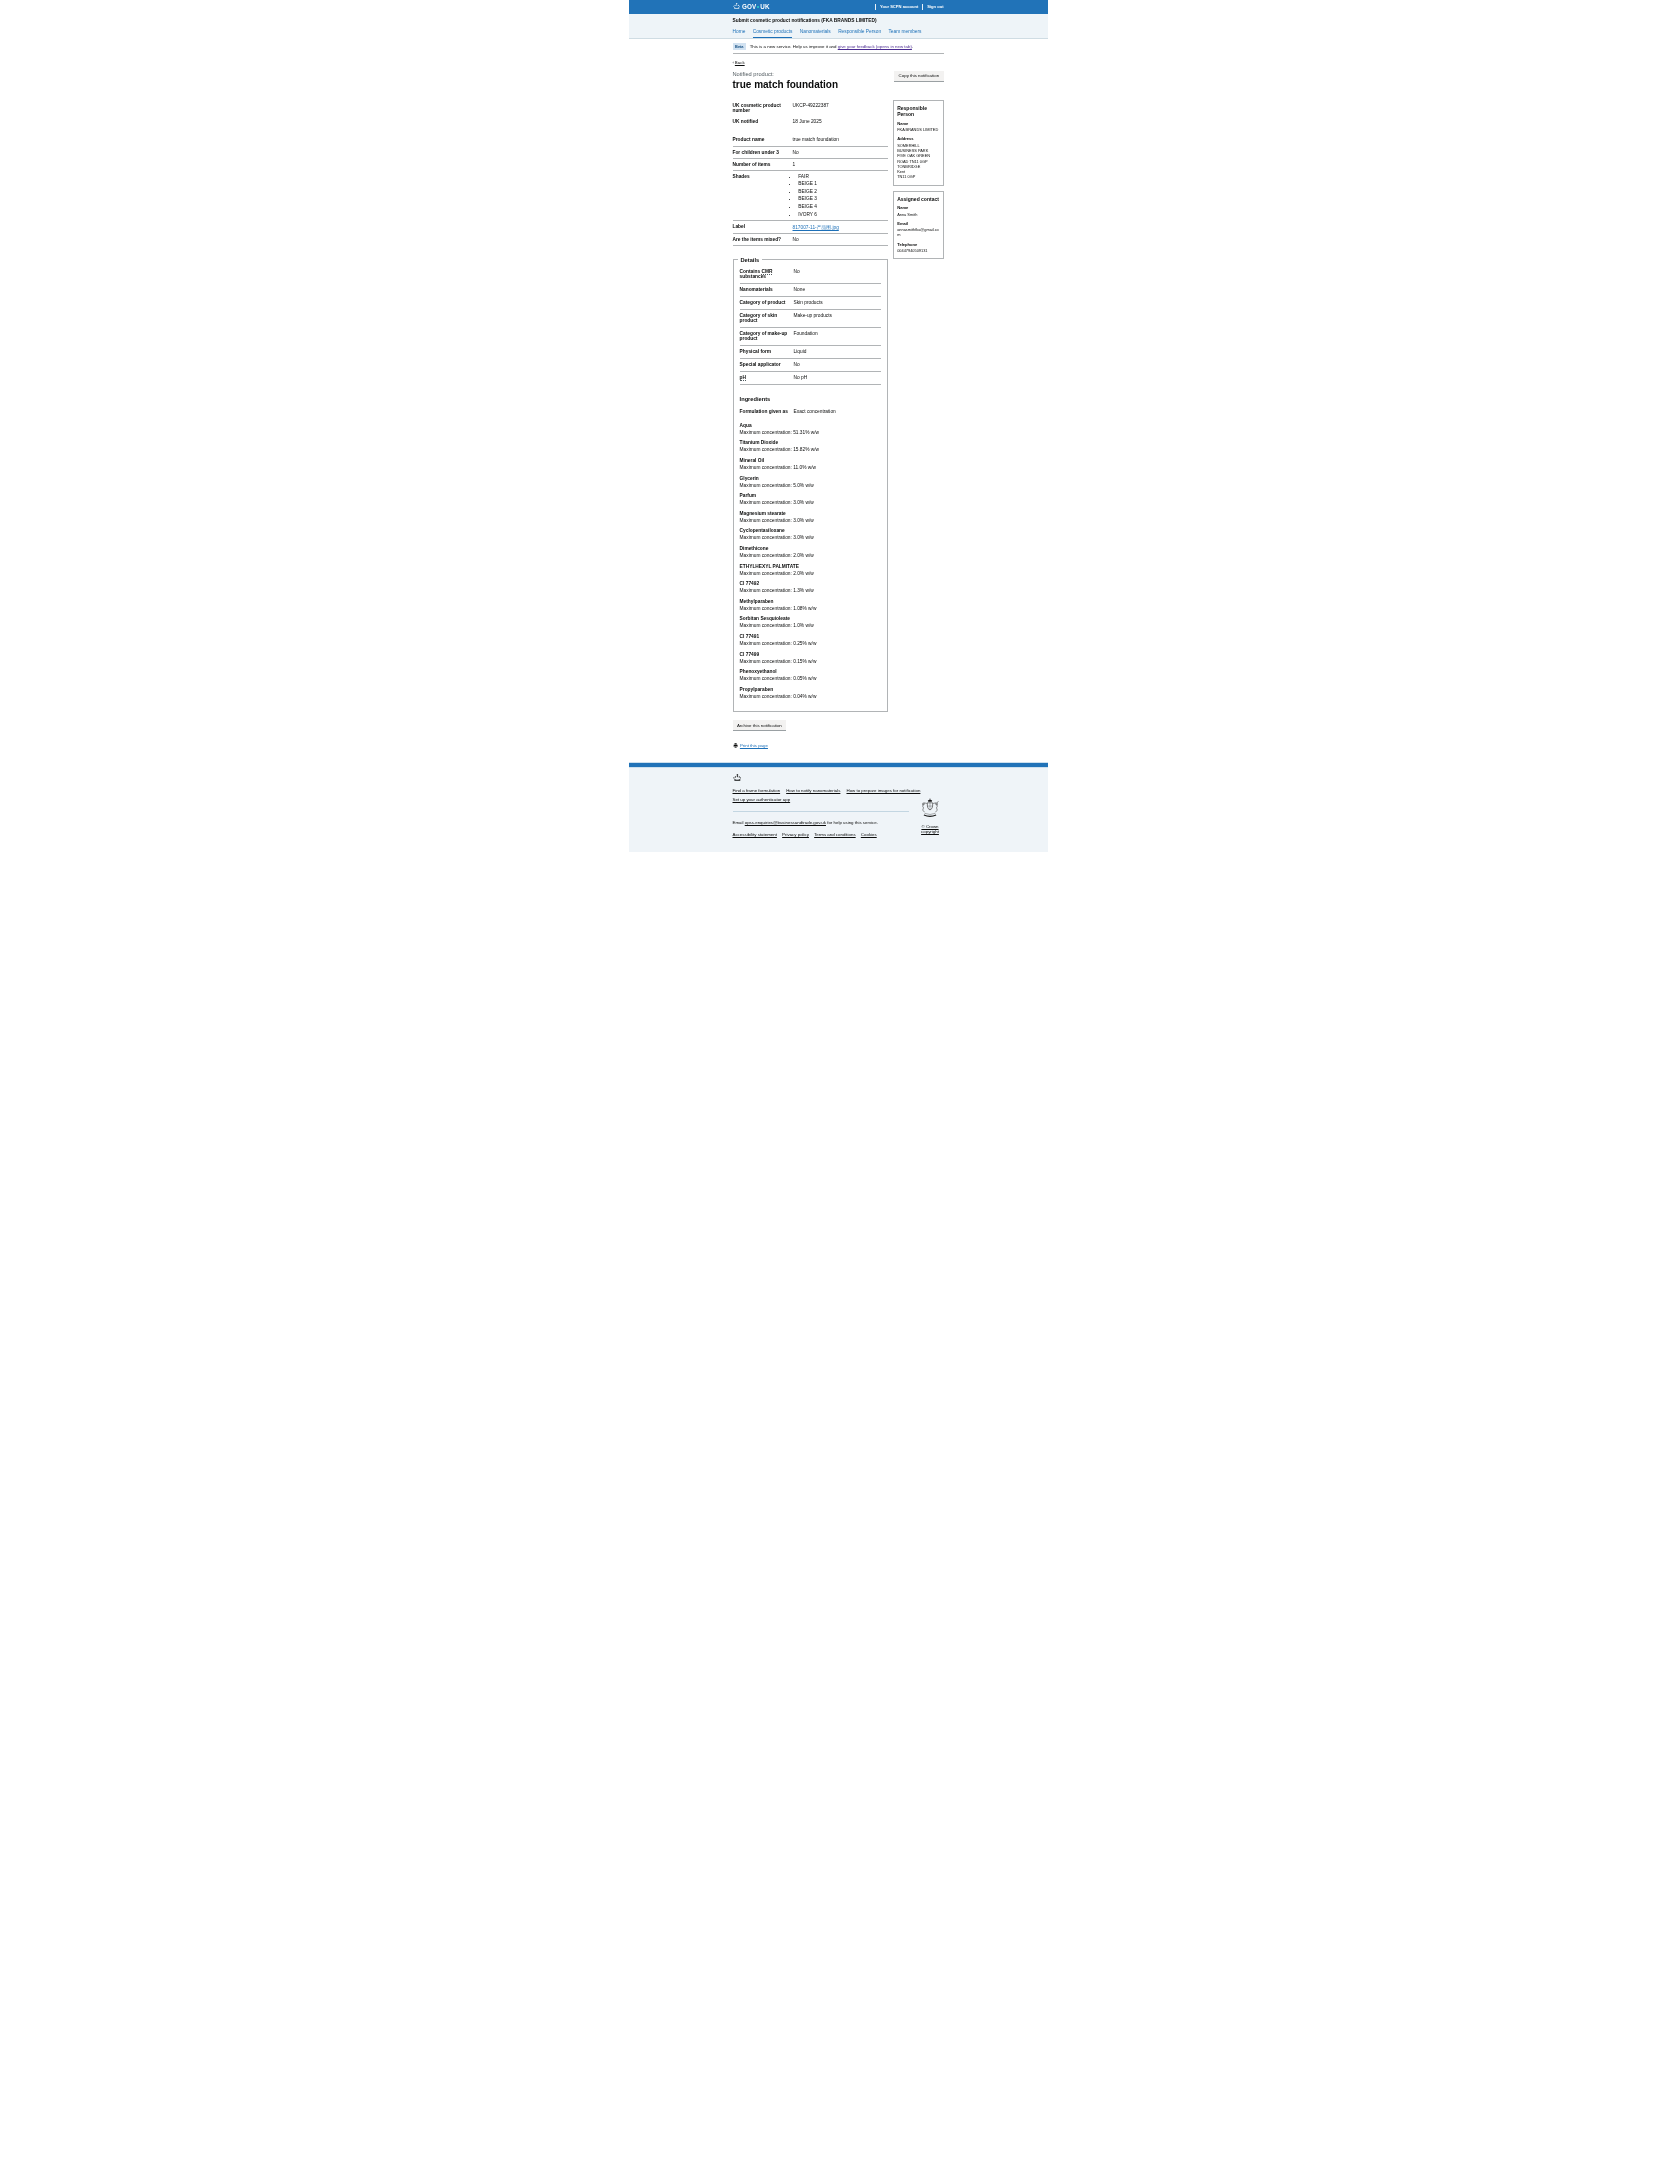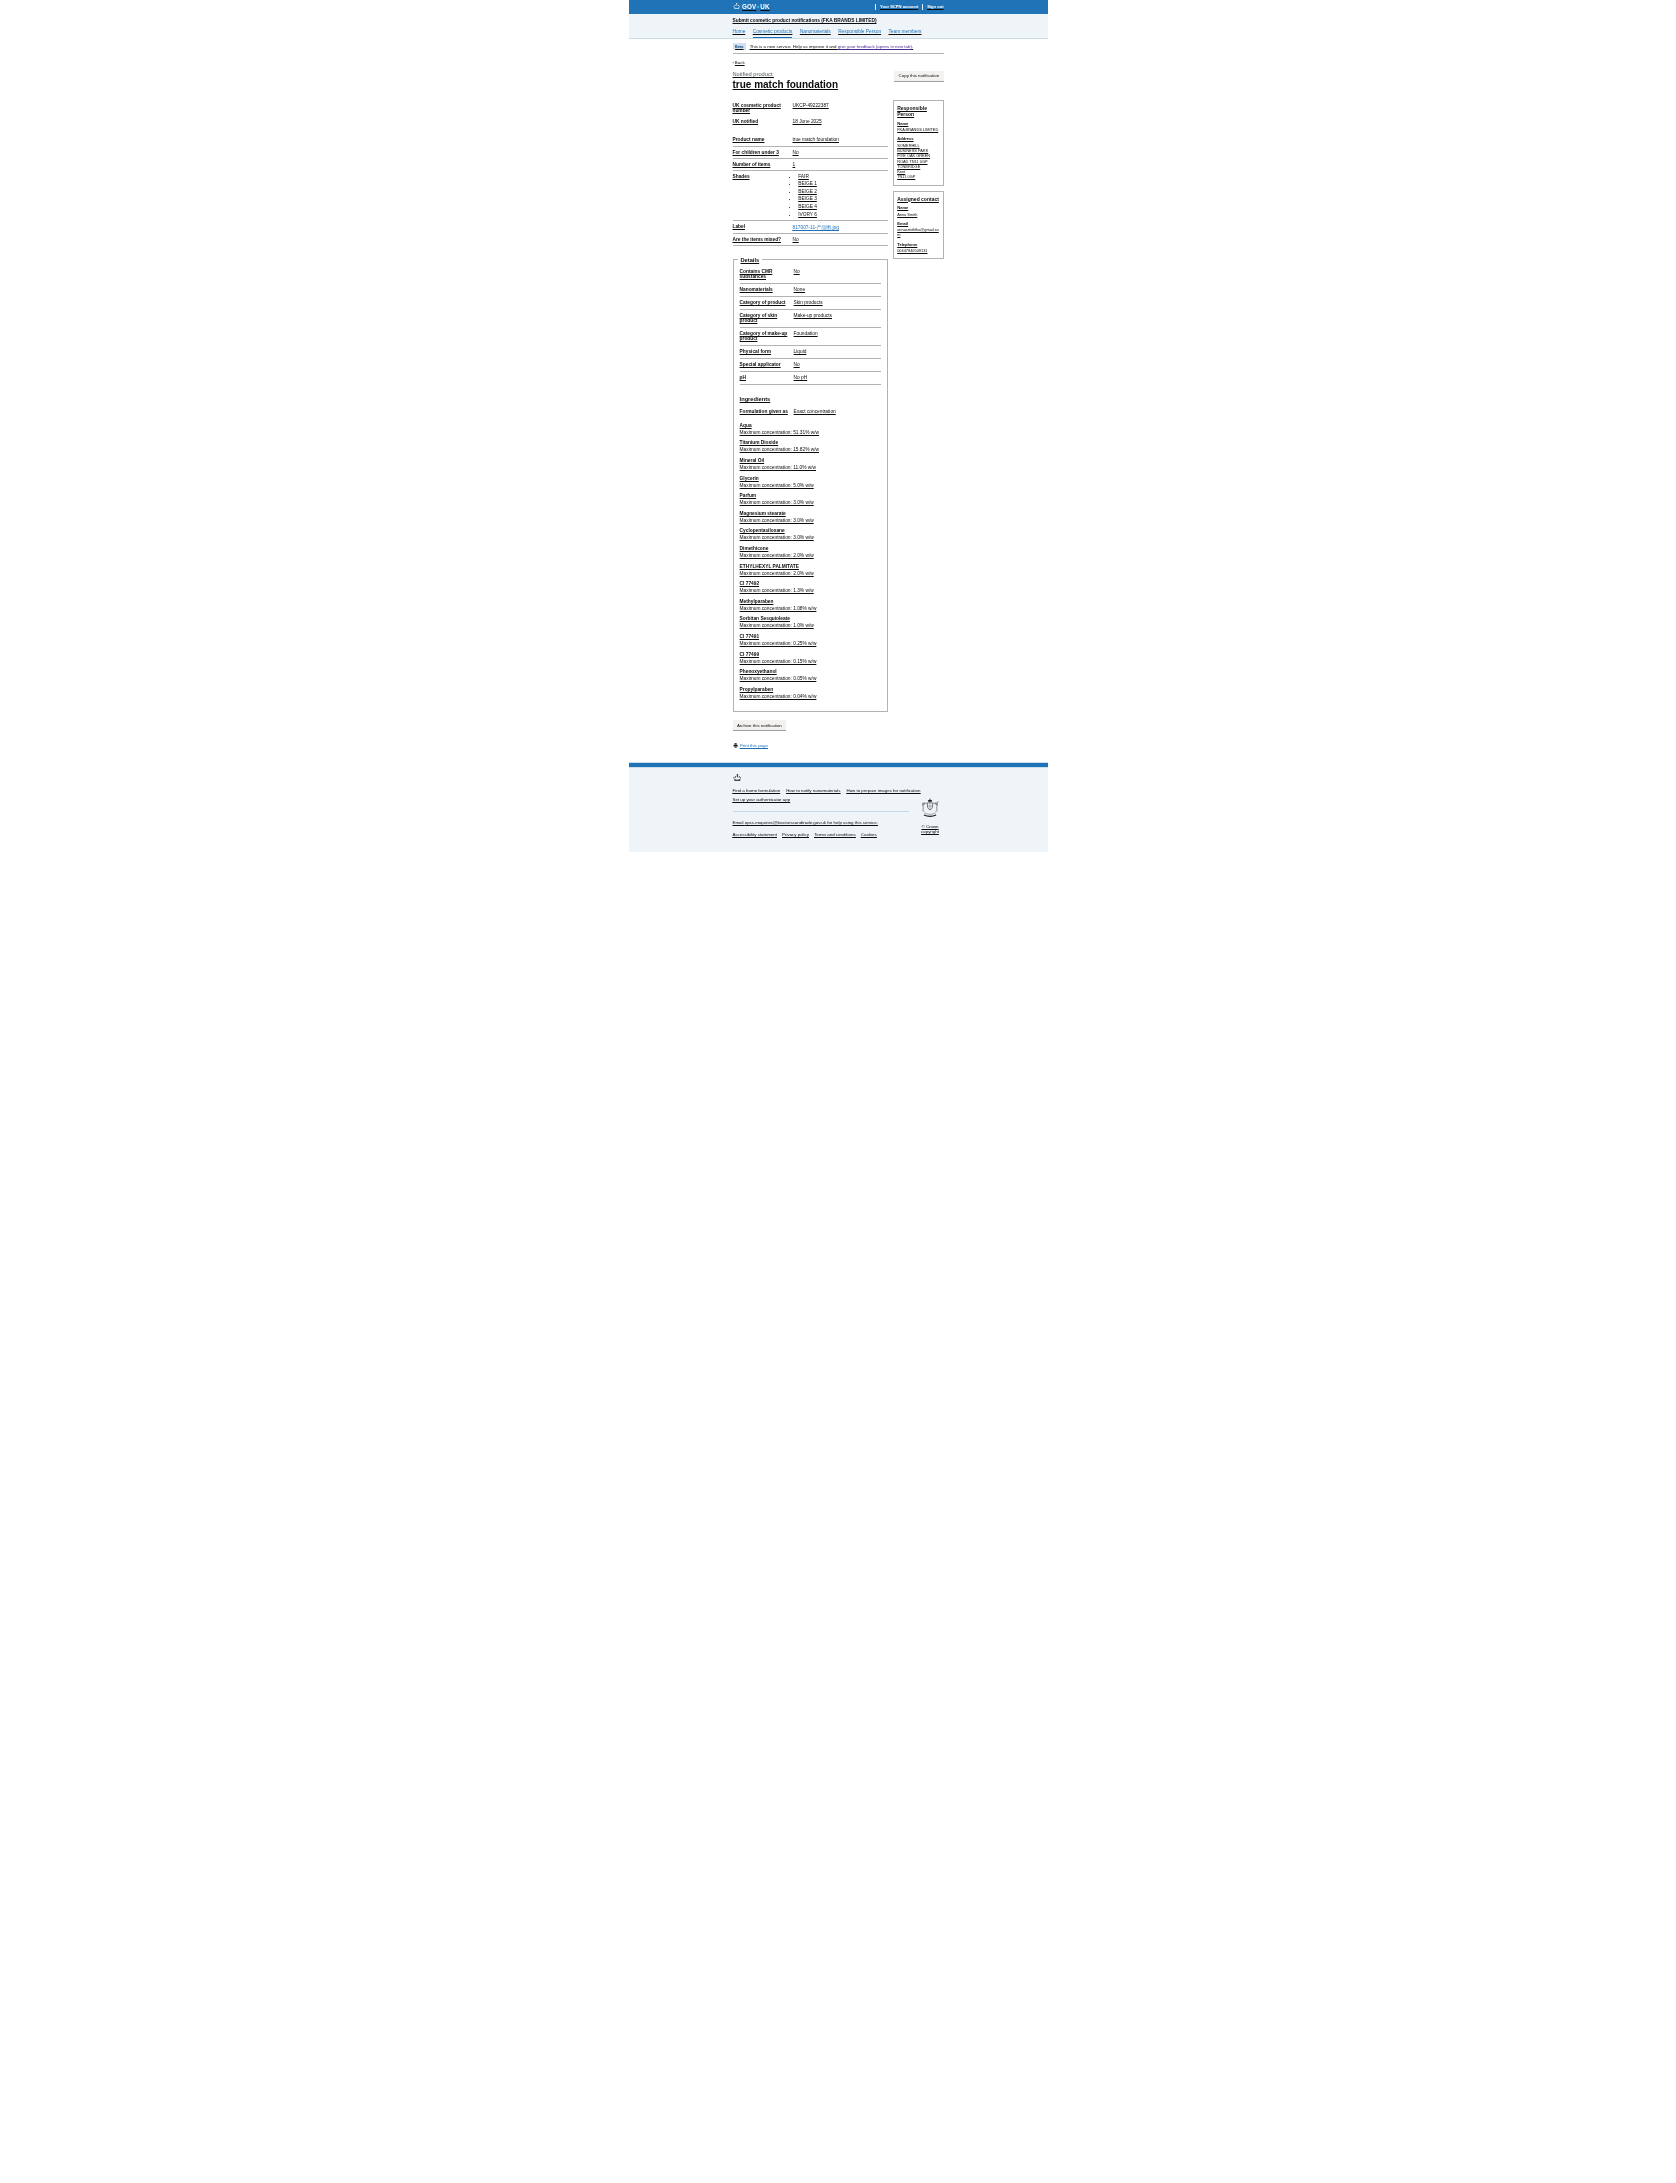--- a/index.html
+++ b/index.html
@@ -1,19 +1,19 @@
 <!DOCTYPE html>
 <html style="font-size:7px"><head>
 <meta charset="utf-8">
 <style>
   * { box-sizing: border-box; }
   html, body { margin: 0; padding: 0; background: #fff; }
   body { font-family: "Liberation Sans", "DejaVu Sans", sans-serif; color: #0b0c0c; }
   .page { width: 419px; margin: 0 auto; background: #fff; }
-  .container { width: 211px; margin: 0 auto; text-decoration: underline; }
+  .container { width: 211px; margin: 0 auto; }
   a { cursor: pointer; }
 
   
   .topbar { background: #2173b8; }
   .topbar-inner { display: flex; justify-content: space-between; align-items: center; height: 13.5px; }
   .logo { display: flex; align-items: center; gap: 2.2px; color: #fff; text-decoration: none; }
   .logo-text { font-weight: bold; font-size: 6.3px; letter-spacing: 0.1px; display: flex; align-items: center; }
   .logo-dot { width: 2.2px; height: 2.2px; background: #2cd5c4; border-radius: 50%; display: inline-block; margin: 0.9px 0.9px 0; }
   .topbar-links { display: flex; align-items: center; }
   .topbar-links a { color: #fff; font-size: 4.1px; font-weight: bold; text-decoration: none; padding: 0 3.9px; border-left: 0.4px solid rgba(255,255,255,.9); line-height: 6.5px; }

